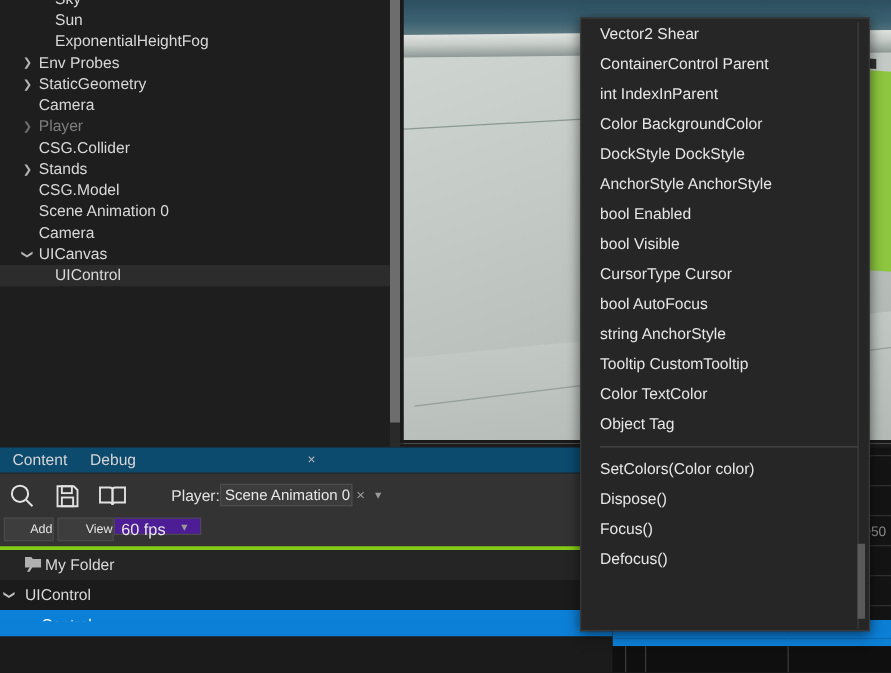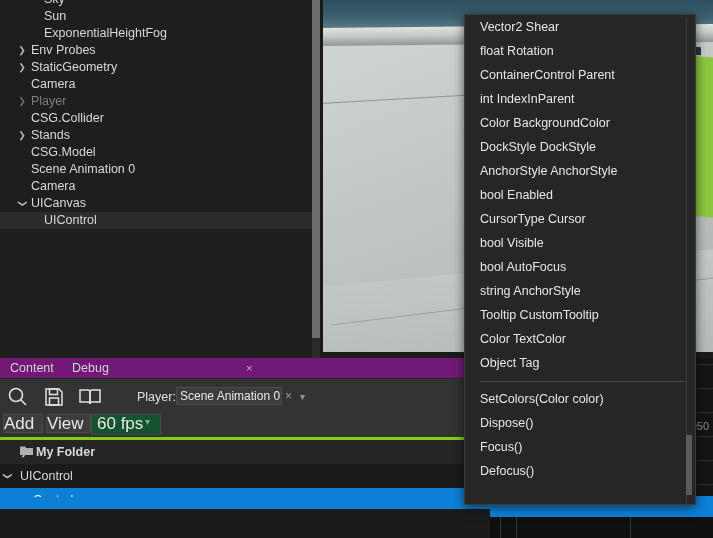--- a/index.html
+++ b/index.html
@@ -130,21 +130,21 @@
   }
 
   
   #bottom-panel {
     position: absolute; left: 0; top: 358px;
     width: 490px; height: 180px;
     background: #1b1b1b;
   }
   #tabbar {
     position: relative; height: 21px; width: 490px;
-    background: #701a75;
+    background: #0c4a6e;
     border-bottom: 1px solid #252525;
   }
   .tab {
     position: absolute; top: 0; height: 21px; line-height: 21px;
     font-size: 12.5px; color: #d5d5d5;
     padding: 0 8px; white-space: nowrap;
   }
   .tab.active { background: #3f3f3f; color: #ffffff; }
   .tab-close {
     position: absolute; top: 0; height: 21px; line-height: 21px;
@@ -176,29 +176,29 @@
     position: absolute; left: 285px; top: 9px;
     font-size: 12px; color: #9a9a9a; line-height: 16px;
   }
   #player-caret {
     position: absolute; left: 300px; top: 10px;
     font-size: 10px; color: #9a9a9a; line-height: 16px;
   }
   .tb-button {
     position: absolute; top: 35px; height: 19px; line-height: 18px;
     background: #3d3d3d; border: 1px solid #4a4a4a;
-    color: #e6e6e6; font-size: 17px; text-align: left;
+    color: #e6e6e6; font-size: 10px; text-align: right;
   }
   #btn-add { left: 3px; width: 40px; }
   #btn-view { left: 46px; width: 45px; }
   #fps-select {
     position: absolute; left: 91px; top: 35px;
-    width: 70px; height: 21px; line-height: 18px;
-    background: #14532d; border: 1px solid #4a4a4a;
-    color: #e6e6e6; font-size: 17px; padding-left: 5px;
+    width: 70px; height: 14px; line-height: 18px;
+    background: #4c1d95; border: 1px solid #4a4a4a;
+    color: #e6e6e6; font-size: 13px; padding-left: 5px;
   }
   #fps-caret {
     position: absolute; left: 145px; top: 37px;
     font-size: 10px; color: #9a9a9a;
   }
 
   
   #track-area { position: relative; width: 490px; height: 96px; background: #1b1b1b; }
   .track-row {
     position: relative; height: 24px; line-height: 24px;
@@ -409,21 +409,21 @@
       <div id="fps-select">60 fps</div>
       <div id="fps-caret">▾</div>
     </div>
 
     <div id="track-area">
         <div class="track-row alt">
           <span class="tr-arrow" style="left: 16px; display: inline-block; transform: none;">❯</span>
           <span class="tr-folder" style="left: 20px;"><svg width="13" height="11" viewBox="0 0 13 11">
               <path d="M0 1.5h5l1.3 1.6H13V10H0z" fill="#b0b0b0"></path>
             </svg></span>
-          <span class="tr-label" style="left: 36px; font-weight: bold;">My Folder</span>
+          <span class="tr-label" style="left: 36px;">My Folder</span>
         </div>
         <div class="track-row">
           <span class="tr-arrow" style="left: 0px; display: inline-block; transform: rotate(90deg);">❯</span>
           <span class="tr-label" style="left: 20px;">UIControl</span>
           <span class="tr-search-icon"><svg width="13" height="13" viewBox="0 0 13 13" fill="none" stroke="#8c8c8c" stroke-width="1.2">
               <circle cx="5.5" cy="5.5" r="3.6"></circle>
               <line x1="8.3" y1="8.3" x2="11.5" y2="11.5"></line>
             </svg></span>
         </div>
         <div class="track-row selected">
@@ -448,29 +448,28 @@
     <div id="tl-sel-band2"></div>
     <div id="tl-lower"></div>
     <div class="tl-lower-v" style="left:10px"></div>
     <div class="tl-lower-v" style="left:26px"></div>
     <div class="tl-lower-v" style="left:140px"></div>
   </div>
 
   <div id="context-menu">
     <div id="menu-items">
         <div class="menu-item">Vector2 Shear</div>
-        <div class="menu-item">float Rotation</div>
         <div class="menu-item">ContainerControl Parent</div>
         <div class="menu-item">int IndexInParent</div>
         <div class="menu-item">Color BackgroundColor</div>
         <div class="menu-item">DockStyle DockStyle</div>
         <div class="menu-item">AnchorStyle AnchorStyle</div>
         <div class="menu-item">bool Enabled</div>
+        <div class="menu-item">bool Visible</div>
         <div class="menu-item">CursorType Cursor</div>
-        <div class="menu-item">bool Visible</div>
         <div class="menu-item">bool AutoFocus</div>
         <div class="menu-item">string AnchorStyle</div>
         <div class="menu-item">Tooltip CustomTooltip</div>
         <div class="menu-item">Color TextColor</div>
         <div class="menu-item">Object Tag</div>
         <div class="menu-sep"></div>
         <div class="menu-item">SetColors(Color color)</div>
         <div class="menu-item">Dispose()</div>
         <div class="menu-item">Focus()</div>
         <div class="menu-item">Defocus()</div>

